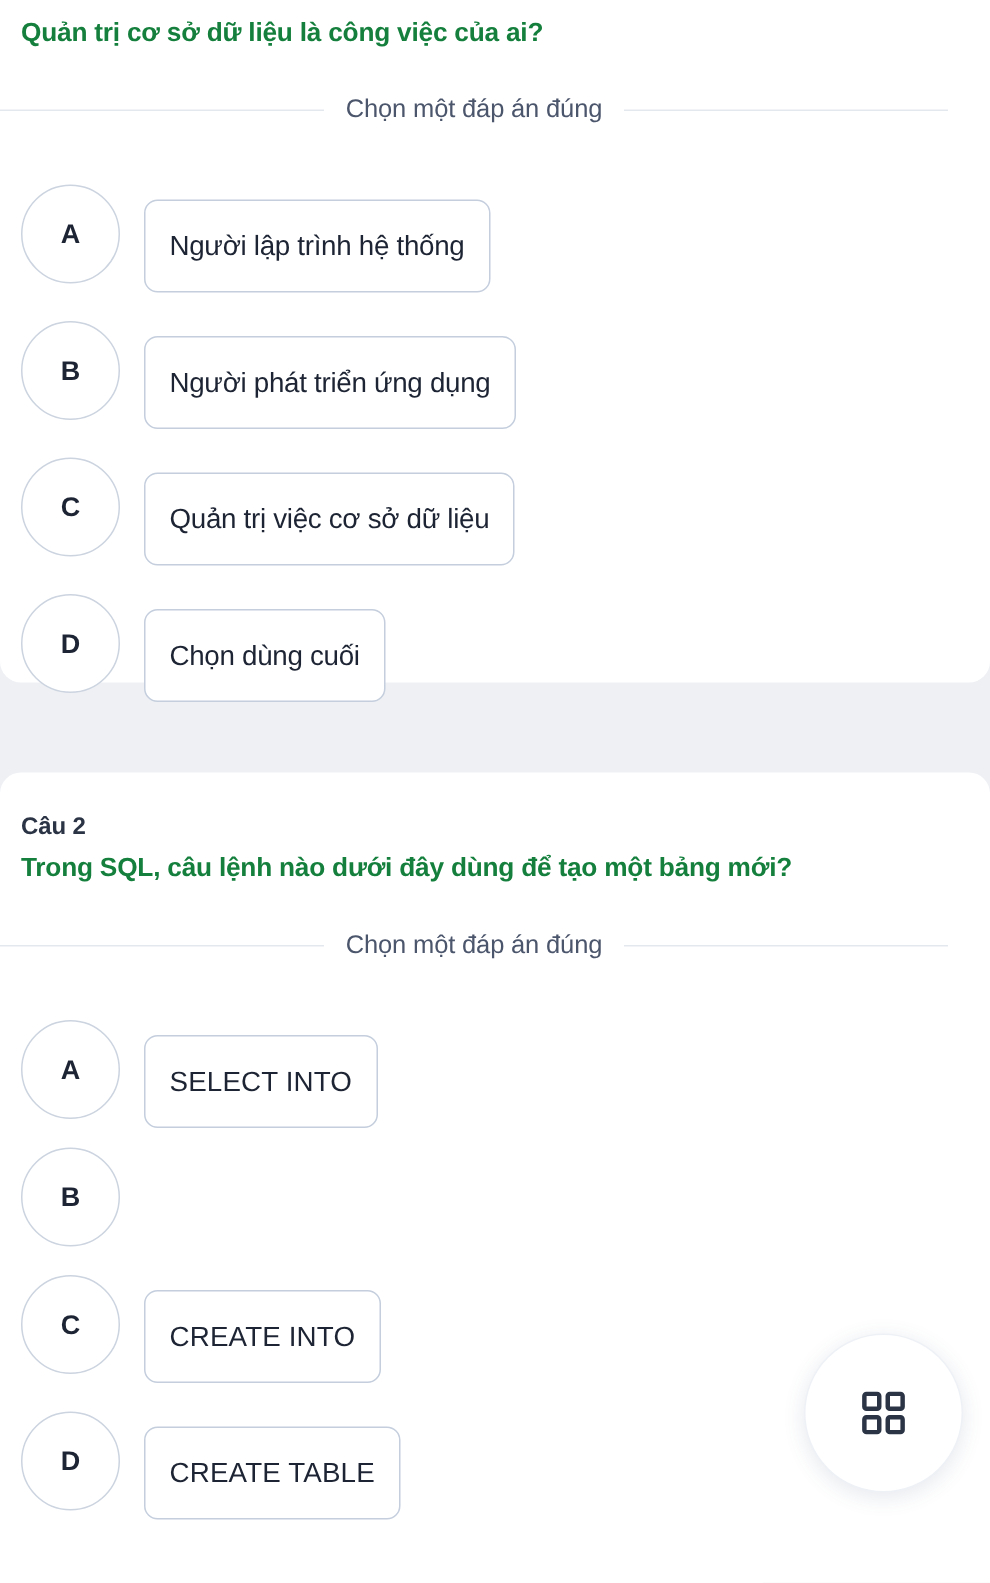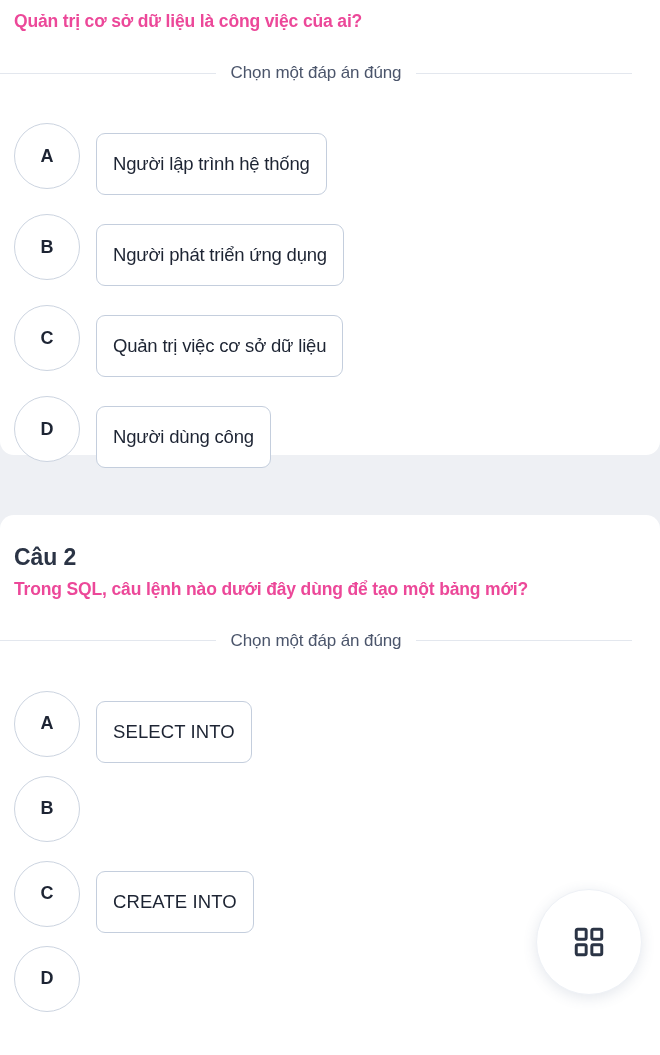--- a/index.html
+++ b/index.html
@@ -40,31 +40,31 @@
     height: 545px;
     border-radius: 14px 14px 0 0;
   }
 
   
   .q-head {
     padding: 0 14px;
   }
 
   .q-number {
-    font-size: 23px;
+    font-size: 16px;
     font-weight: bold;
     color: #2b3445;
     letter-spacing: -0.1px;
     line-height: 1.5;
   }
 
   .q-text {
     font-size: 17.5px;
     font-weight: bold;
-    color: #ec4899;
+    color: #15803d;
     letter-spacing: -0.15px;
     line-height: 1.55;
   }
 
   
   .choose-row {
     position: relative;
     display: flex;
     align-items: center;
     width: 632px;
@@ -178,21 +178,21 @@
         <div class="opt-box">Người phát triển ứng dụng</div>
       </div>
 
       <div class="option-row">
         <div class="opt-letter">C</div>
         <div class="opt-box">Quản trị việc cơ sở dữ liệu</div>
       </div>
 
       <div class="option-row">
         <div class="opt-letter">D</div>
-        <div class="opt-box">Người dùng công</div>
+        <div class="opt-box">Chọn dùng cuối</div>
       </div>
 
     </div>
   </div>
 
   <div class="card" id="card-q2">
 
     <div class="q-head" style="padding-top:25px;">
       <div class="q-number">Câu 2</div>
       <div class="q-text" style="margin-top:1px;">Trong SQL, câu lệnh nào dưới đây dùng để tạo một bảng mới?</div>
@@ -215,20 +215,21 @@
         <div class="opt-letter">B</div>
       </div>
 
       <div class="option-row">
         <div class="opt-letter">C</div>
         <div class="opt-box upper">CREATE INTO</div>
       </div>
 
       <div class="option-row">
         <div class="opt-letter">D</div>
+        <div class="opt-box upper">CREATE TABLE</div>
       </div>
 
     </div>
   </div>
 
   <div id="fab">
     <span>
       <svg width="34" height="34" viewBox="0 0 24 24" fill="none" stroke="#2b3445" stroke-width="2.1" stroke-linecap="round" stroke-linejoin="round">
         <rect x="3" y="3" width="7" height="7" rx="1"></rect>
         <rect x="14" y="3" width="7" height="7" rx="1"></rect>

